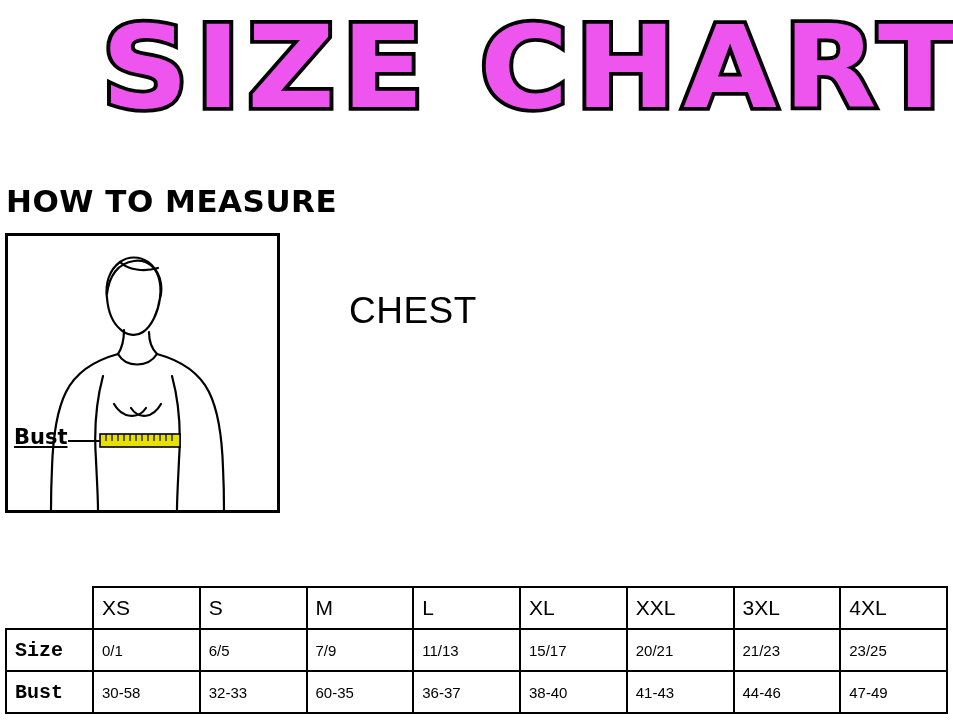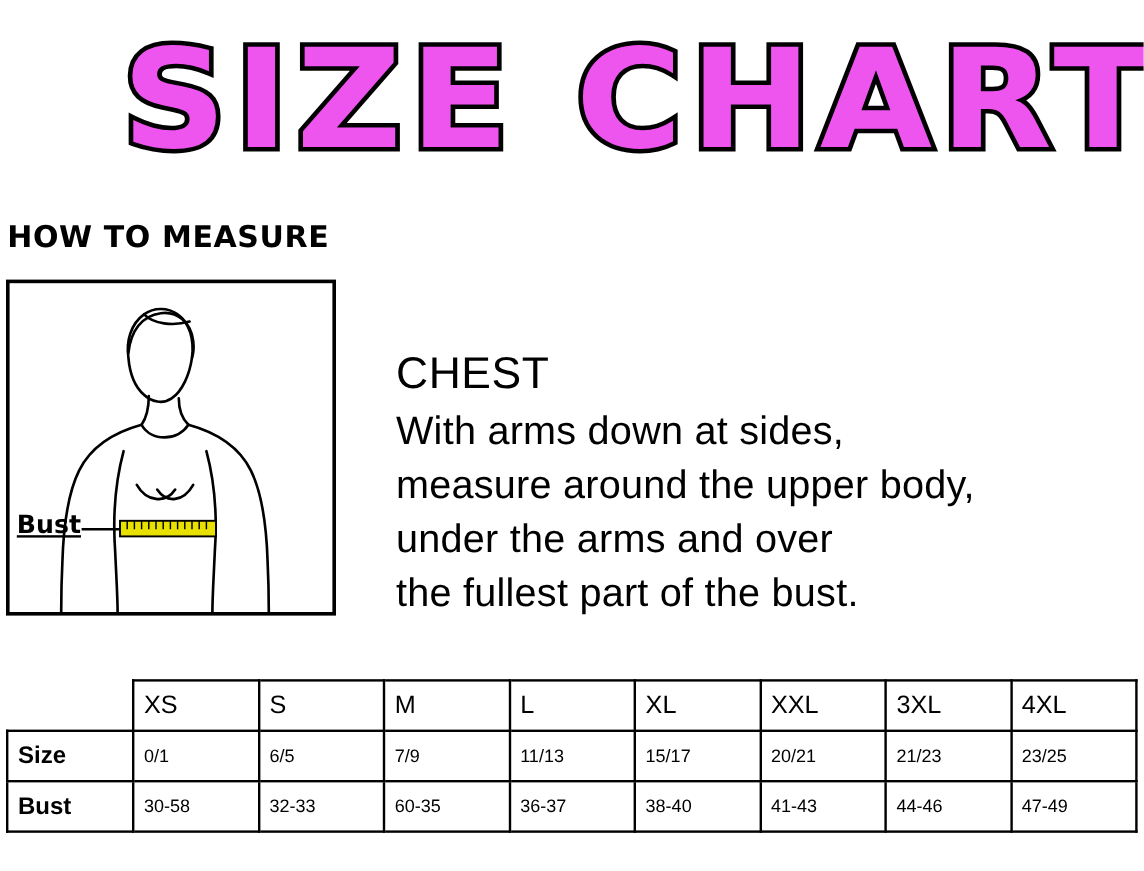--- a/index.html
+++ b/index.html
@@ -13,21 +13,21 @@
     position: relative;
     font-family: "Liberation Sans", sans-serif;
     color: #000000;
     overflow: hidden;
   }
 
   
   .title-wrap {
     position: absolute;
     left: 0;
-    top: 16px;
+    top: 0;
     width: 953px;
     height: 150px;
   }
   .title-text {
     position: absolute;
     left: 8px;
     top: -6px;
     width: 940px;
     font-family: "DejaVu Sans", sans-serif;
     font-weight: bold;
@@ -43,21 +43,21 @@
     transform-origin: left top;
   }
 
   
   .how-to {
     position: absolute;
     left: 6px;
     top: 183px;
     font-family: "DejaVu Sans", sans-serif;
     font-weight: bold;
-    font-size: 25px;
+    font-size: 31px;
     letter-spacing: 0.5px;
   }
 
   
   .figure-box {
     position: absolute;
     left: 5px;
     top: 233px;
     width: 275px;
     height: 280px;
@@ -86,55 +86,56 @@
     position: absolute;
     left: 330px;
     top: 288px;
     width: 600px;
   }
   .chest-title {
     font-family: "Liberation Sans", sans-serif;
     font-size: 37px;
     line-height: 46px;
     letter-spacing: 0.5px;
+    margin-left: 19px;
   }
   .chest-desc {
     font-family: "Liberation Sans", sans-serif;
     font-size: 33px;
     line-height: 45px;
     letter-spacing: 0.2px;
     margin-top: 2px;
   }
   .chest-desc div { white-space: nowrap; }
 
   
   .size-table {
     position: absolute;
     left: 5px;
-    top: 566px;
+    top: 586px;
     width: 943px;
     border-collapse: collapse;
     table-layout: fixed;
     font-family: "Liberation Sans", sans-serif;
   }
   .size-table td, .size-table th {
     border: 2px solid #000000;
     height: 42px;
     font-size: 15px;
     font-weight: normal;
     text-align: left;
     padding: 0 0 0 8px;
     vertical-align: middle;
     box-sizing: border-box;
   }
   .size-table .rowhead {
-    font-family: Liberation Sans, sans-serif;
+    font-family: Liberation Mono, monospace;
     font-weight: bold;
     font-size: 20px;
-    width: 105px;
+    width: 87px;
   }
   .size-table tr.header-row .rowhead {
     border: none;
   }
   .size-table tr.header-row td.col {
     font-size: 21px;
   }
 </style>
 </head>
 <body>
@@ -186,26 +187,20 @@
       </g>
 
       <line x1="60" y1="205" x2="92" y2="205" stroke="#000000" stroke-width="2"></line>
     </g>
   </svg>
 </div>
 <div class="bust-label">Bust</div>
 
 <div class="chest-block">
   <div class="chest-title">CHEST</div>
-  <div class="chest-desc">
-    <div>With arms down at sides,</div>
-    <div>measure around the upper body,</div>
-    <div>under the arms and over</div>
-    <div>the fullest part of the bust.</div>
-  </div>
 </div>
 
 <table class="size-table">
   <tbody>
     <tr class="header-row">
       <td class="rowhead"></td>
       <td class="col">XS</td>
       <td class="col">S</td>
       <td class="col">M</td>
       <td class="col">L</td>

